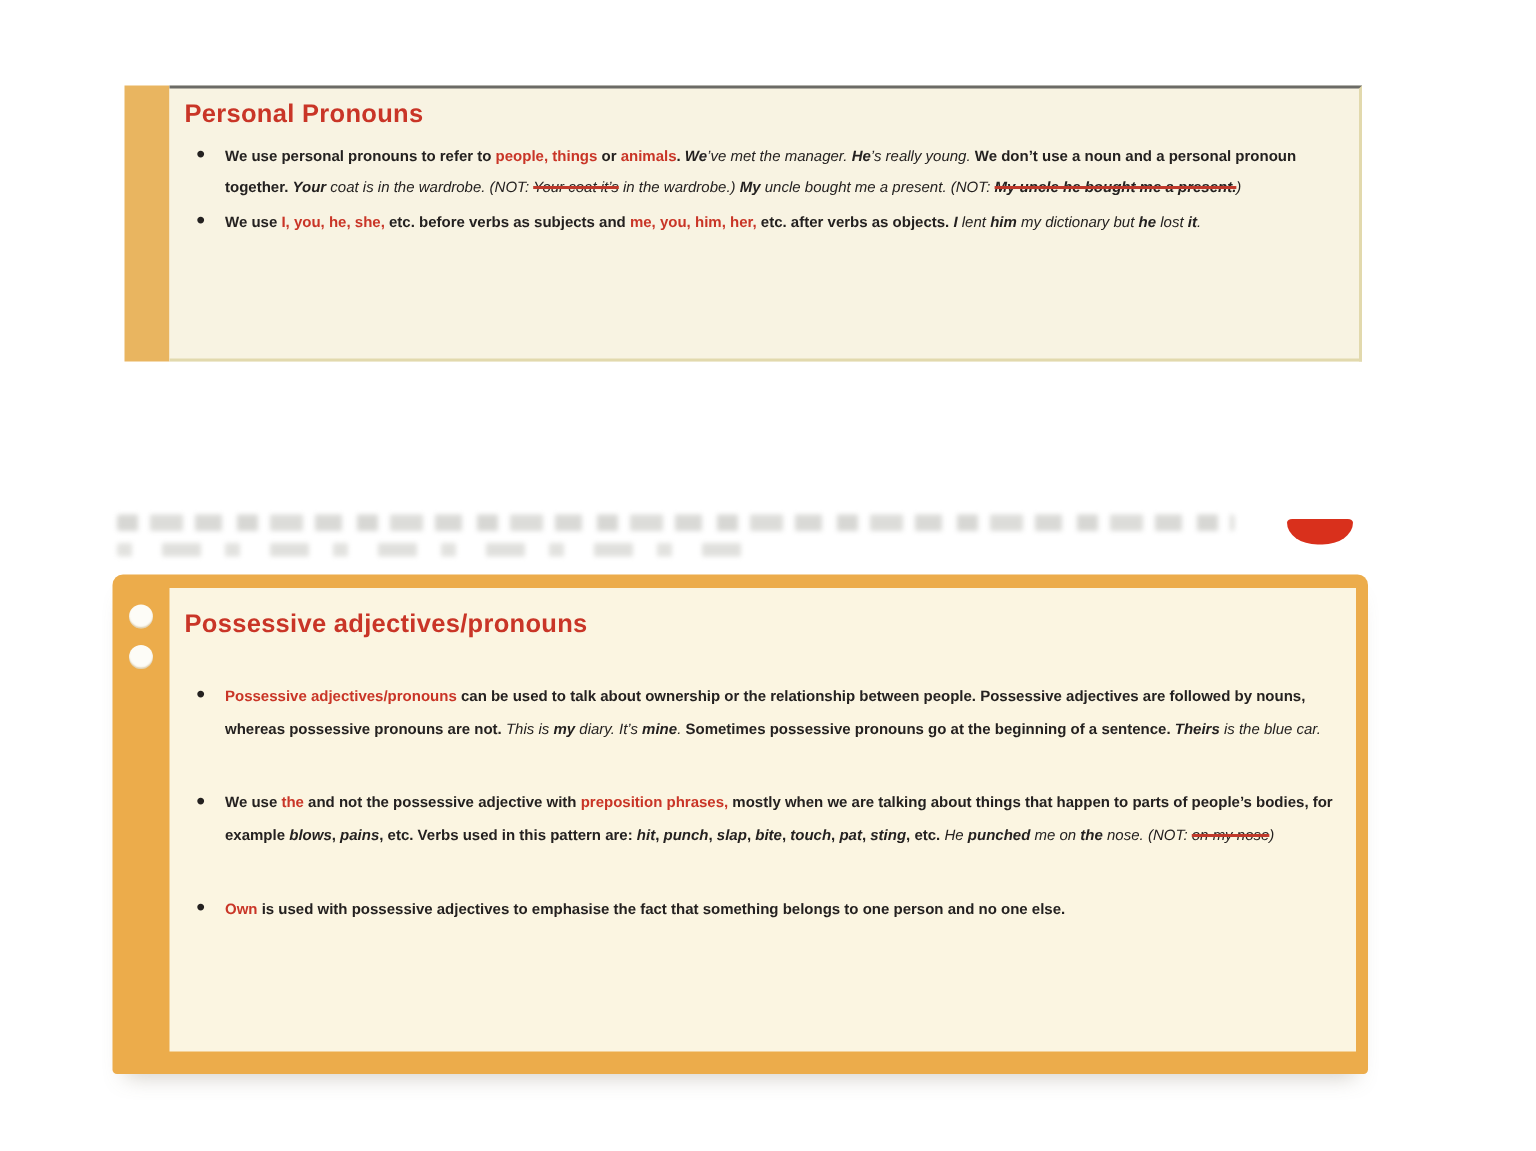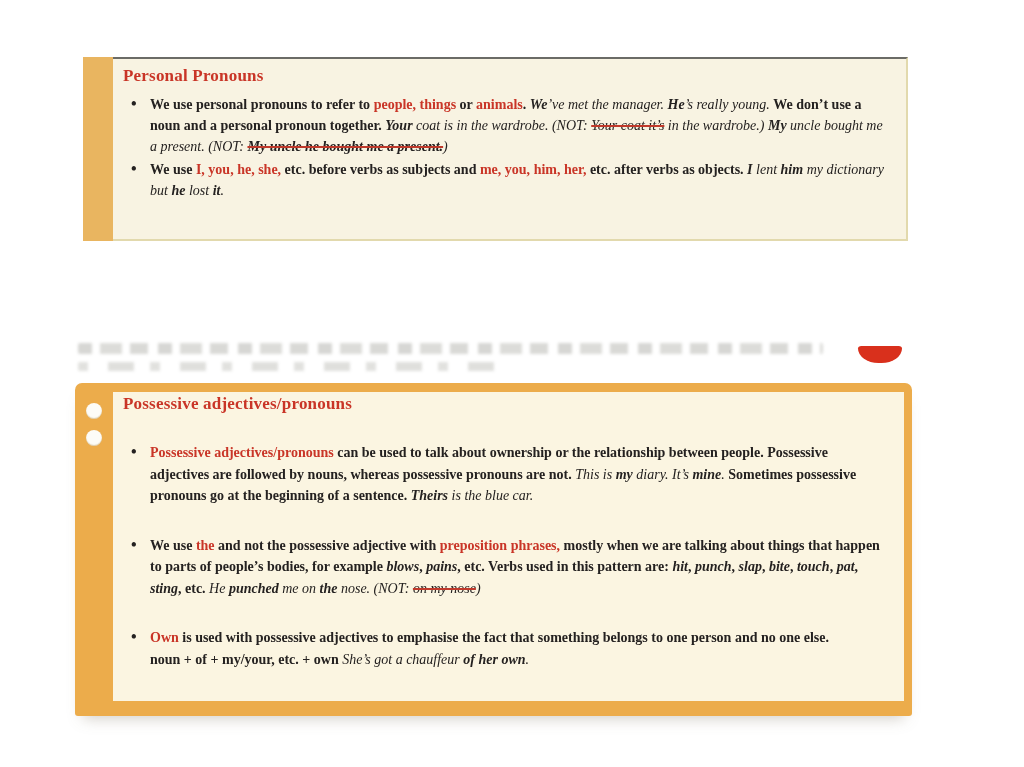--- a/index.html
+++ b/index.html
@@ -4,21 +4,21 @@
 <title>Grammar Slide</title>
 <style>
   :root{
     --red:#c93527; --orange:#ecac4b; --orange_strip:#e9b560;
     --cream1:#f8f3e2; --cream2:#fbf5e1; --ink:#242120;
     --pale_edge:#e2d9ad; --grey_line:#6b6b66; --semicircle:#d9301c;
   }
   html,body{margin:0;padding:0;background:#ffffff;}
   .slide{
     position:relative;width:948px;height:767px;background:#ffffff;overflow:hidden;
-    font-family:Liberation Serif, serif;color:var(--ink);
+    font-family:Liberation Sans, sans-serif;color:var(--ink);
   }
 
   
   .panel1{position:absolute;left:83px;top:57px;width:825px;height:184px;}
   .strip1{position:absolute;left:0;top:0;width:30px;height:100%;background:var(--orange_strip);}
   .content1{
     position:absolute;left:30px;right:0;top:0;bottom:0;background:var(--cream1);
     border-top:2px solid var(--grey_line);
     border-right:2px solid var(--pale_edge);
     border-bottom:2px solid var(--pale_edge);
@@ -26,30 +26,30 @@
   }
 
   
   .panel2{
     position:absolute;left:75px;top:383px;width:837px;height:333px;
     background:var(--orange);border-radius:7px 7px 3px 3px;
     box-shadow:0 10px 14px -8px rgba(120,110,90,0.35);
   }
   .content2{
     position:absolute;left:38px;top:9px;right:8px;bottom:15px;background:var(--cream2);
-    padding:2px 14px 0 10px;box-sizing:border-box;
+    padding:14px 14px 0 10px;box-sizing:border-box;
   }
   .hole{position:absolute;left:11px;width:16px;height:16px;border-radius:50%;
     background:#fdfcf7;box-shadow:inset 0 -1px 1px rgba(160,120,40,0.35);}
   .hole1{top:20px;} .hole2{top:47px;}
 
   
   .title{font-size:17px;font-weight:700;color:var(--red);margin:0 0 8px 0;letter-spacing:0.2px;}
   .rules{list-style:none;margin:0;padding:0;}
-  .rule{position:relative;padding-left:27px;font-size:14px;line-height:21px;margin:0 0 2px 0;}
+  .rule{position:relative;padding-left:27px;font-size:10px;line-height:21px;margin:0 0 2px 0;}
   .panel2 .rule{line-height:21.5px;margin-top:28px;}
   .rule::before{content:"\2022";position:absolute;left:8px;top:-1px;font-weight:700;font-size:16px;}
   .formula{margin:0;}
 
   
   .r-b{font-weight:700;}
   .r-rb{font-weight:700;color:var(--red);}
   .r-i{font-style:italic;}
   .r-bi{font-weight:700;font-style:italic;}
   .r-is{font-style:italic;text-decoration:line-through;text-decoration-color:#c0392b;text-decoration-thickness:2px;}
@@ -90,19 +90,18 @@
   <section class="panel2">
     <div class="hole hole1"></div>
     <div class="hole hole2"></div>
     <div class="content2">
       <h2 class="title">Possessive adjectives/pronouns</h2>
       <ul class="rules">
         <li class="rule"><span class="runs"><span class="r-rb">Possessive adjectives/pronouns</span><span class="r-b"> can be used to talk about ownership or the relationship between people. Possessive adjectives are followed by nouns, whereas possessive pronouns are not. </span><span class="r-i">This is </span><span class="r-bi">my</span><span class="r-i"> diary. It’s </span><span class="r-bi">mine</span><span class="r-i">. </span><span class="r-b">Sometimes possessive pronouns go at the beginning of a sentence. </span><span class="r-bi">Theirs</span><span class="r-i"> is the blue car.</span></span></li>
         <li class="rule"><span class="runs"><span class="r-b">We use </span><span class="r-rb">the</span><span class="r-b"> and not the possessive adjective with </span><span class="r-rb">preposition phrases,</span><span class="r-b"> mostly when we are talking about things that happen to parts of people’s bodies, for example </span><span class="r-bi">blows</span><span class="r-b">, </span><span class="r-bi">pains</span><span class="r-b">, etc. Verbs used in this pattern are: </span><span class="r-bi">hit</span><span class="r-b">, </span><span class="r-bi">punch</span><span class="r-b">, </span><span class="r-bi">slap</span><span class="r-b">, </span><span class="r-bi">bite</span><span class="r-b">, </span><span class="r-bi">touch</span><span class="r-b">, </span><span class="r-bi">pat</span><span class="r-b">, </span><span class="r-bi">sting</span><span class="r-b">, etc. </span><span class="r-i">He </span><span class="r-bi">punched</span><span class="r-i"> me on </span><span class="r-bi">the</span><span class="r-i"> nose. (NOT: </span><span class="r-is">on my nose</span><span class="r-i">)</span></span></li>
         <li class="rule">
           <span class="runs"><span class="r-rb">Own</span><span class="r-b"> is used with possessive adjectives to emphasise the fact that something belongs to one person and no one else.</span></span>
-          <div class="formula"><span class="runs"><span class="r-b">noun + of + my/your, etc. + own </span><span class="r-i">She’s got a chauffeur </span><span class="r-bi">of her own</span><span class="r-i">.</span></span></div>
         </li>
       </ul>
     </div>
   </section>
 
 </div>
 
 </body></html>

